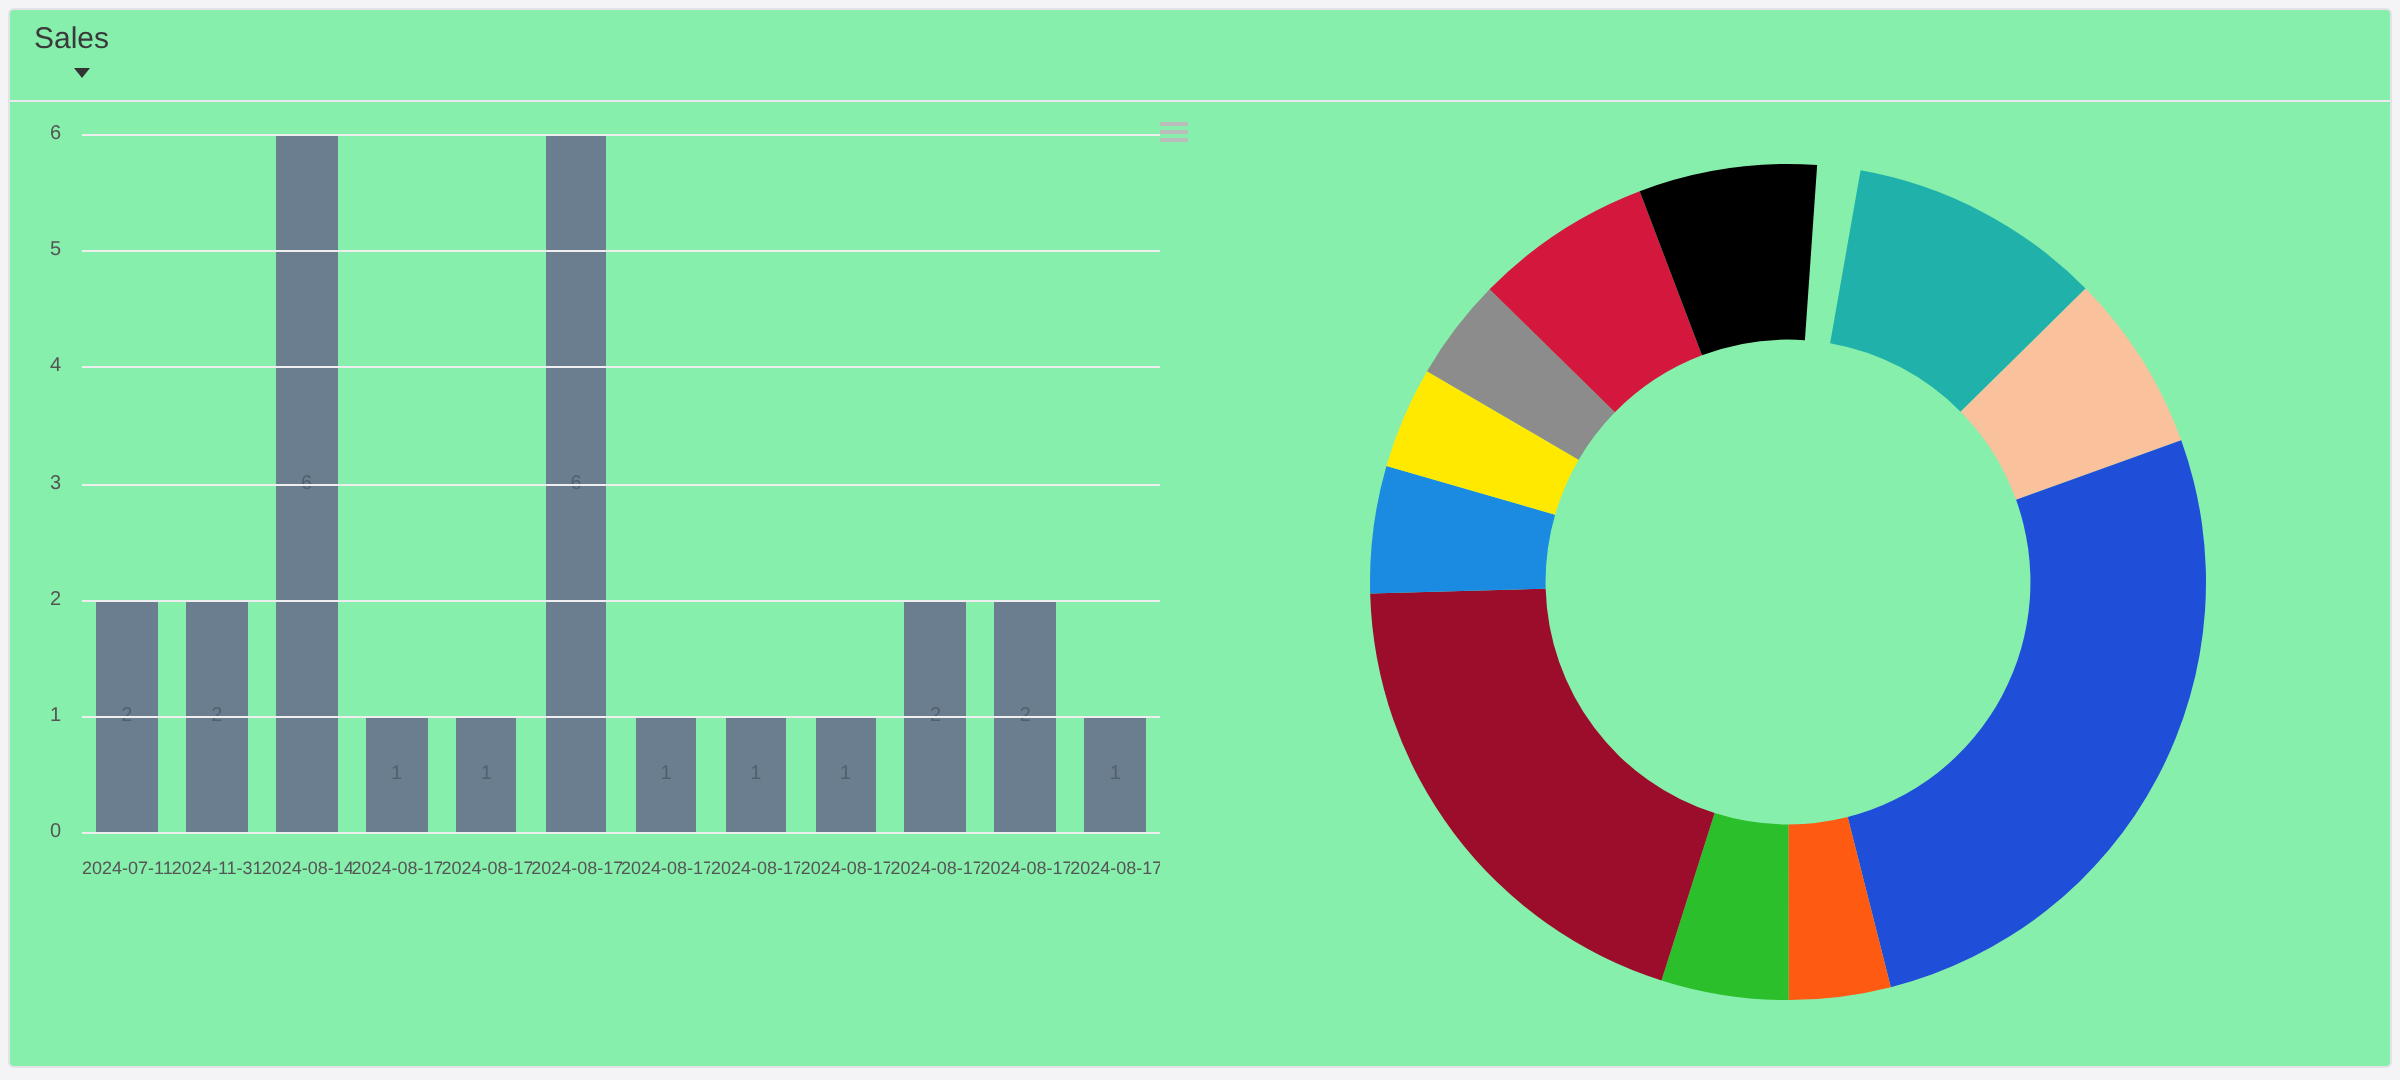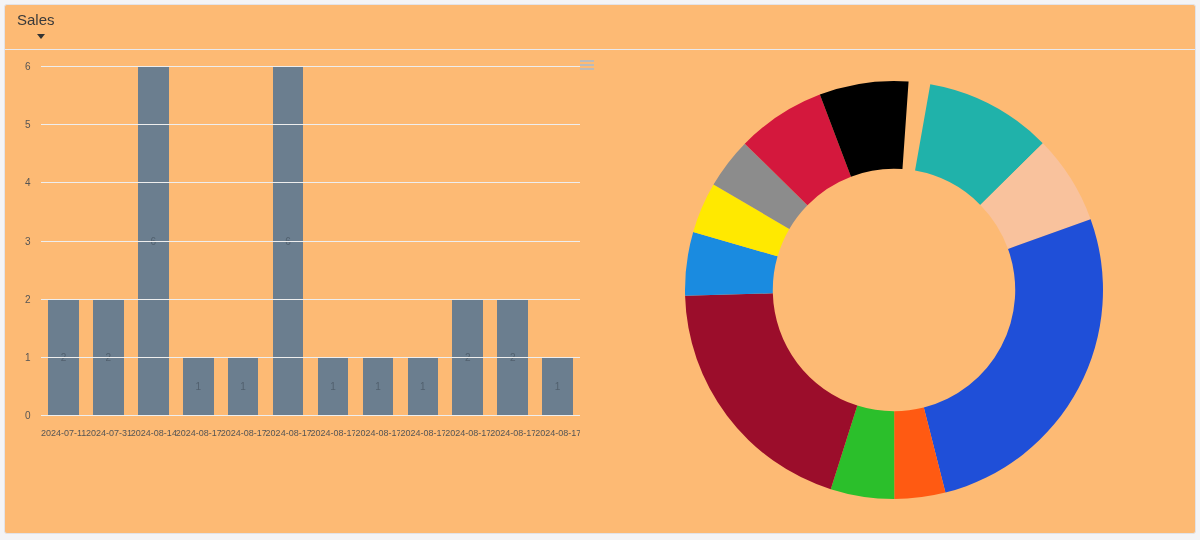--- a/index.html
+++ b/index.html
@@ -1,18 +1,18 @@
 <!DOCTYPE html>
 <html><head>
 <meta charset="utf-8">
 <style>
   html,body{margin:0;padding:0;background:#f4f4f6;font-family:Arial,Helvetica,sans-serif;}
   .page{padding:4px;}
   .card{
-    background:#fdba74;border:1px solid #e3e3e7;border-radius:3px;position:relative;
+    background:#86efac;border:1px solid #e3e3e7;border-radius:3px;position:relative;
     height:530px;box-sizing:border-box;
   }
   .card-header{
     padding:6px 12px 2px 12px;border-bottom:1px solid #e9e9ed;
   }
   .card-title{font-size:15px;color:#3a3a3a;}
   .dropdown-caret{
     display:inline-block;margin:6px 10px 4px 20px;width:0;height:0;
     border-left:4px solid transparent;border-right:4px solid transparent;
     border-top:5px solid #333;cursor:pointer;
@@ -129,21 +129,21 @@
               <div class="ytick" style="top: 50%;">3</div>
               <div class="gridline" style="top: 33.3333%;"></div>
               <div class="ytick" style="top: 33.3333%;">4</div>
               <div class="gridline" style="top: 16.6667%;"></div>
               <div class="ytick" style="top: 16.6667%;">5</div>
               <div class="gridline" style="top: 0%;"></div>
               <div class="ytick" style="top: 0%;">6</div>
             </div>
           <div class="xlabels" id="xlabels">
               <div class="xl">2024-07-11</div>
-              <div class="xl">2024-07-31</div>
+              <div class="xl">2024-11-31</div>
               <div class="xl">2024-08-14</div>
               <div class="xl">2024-08-17</div>
               <div class="xl">2024-08-17</div>
               <div class="xl">2024-08-17</div>
               <div class="xl">2024-08-17</div>
               <div class="xl">2024-08-17</div>
               <div class="xl">2024-08-17</div>
               <div class="xl">2024-08-17</div>
               <div class="xl">2024-08-17</div>
               <div class="xl">2024-08-17</div>

